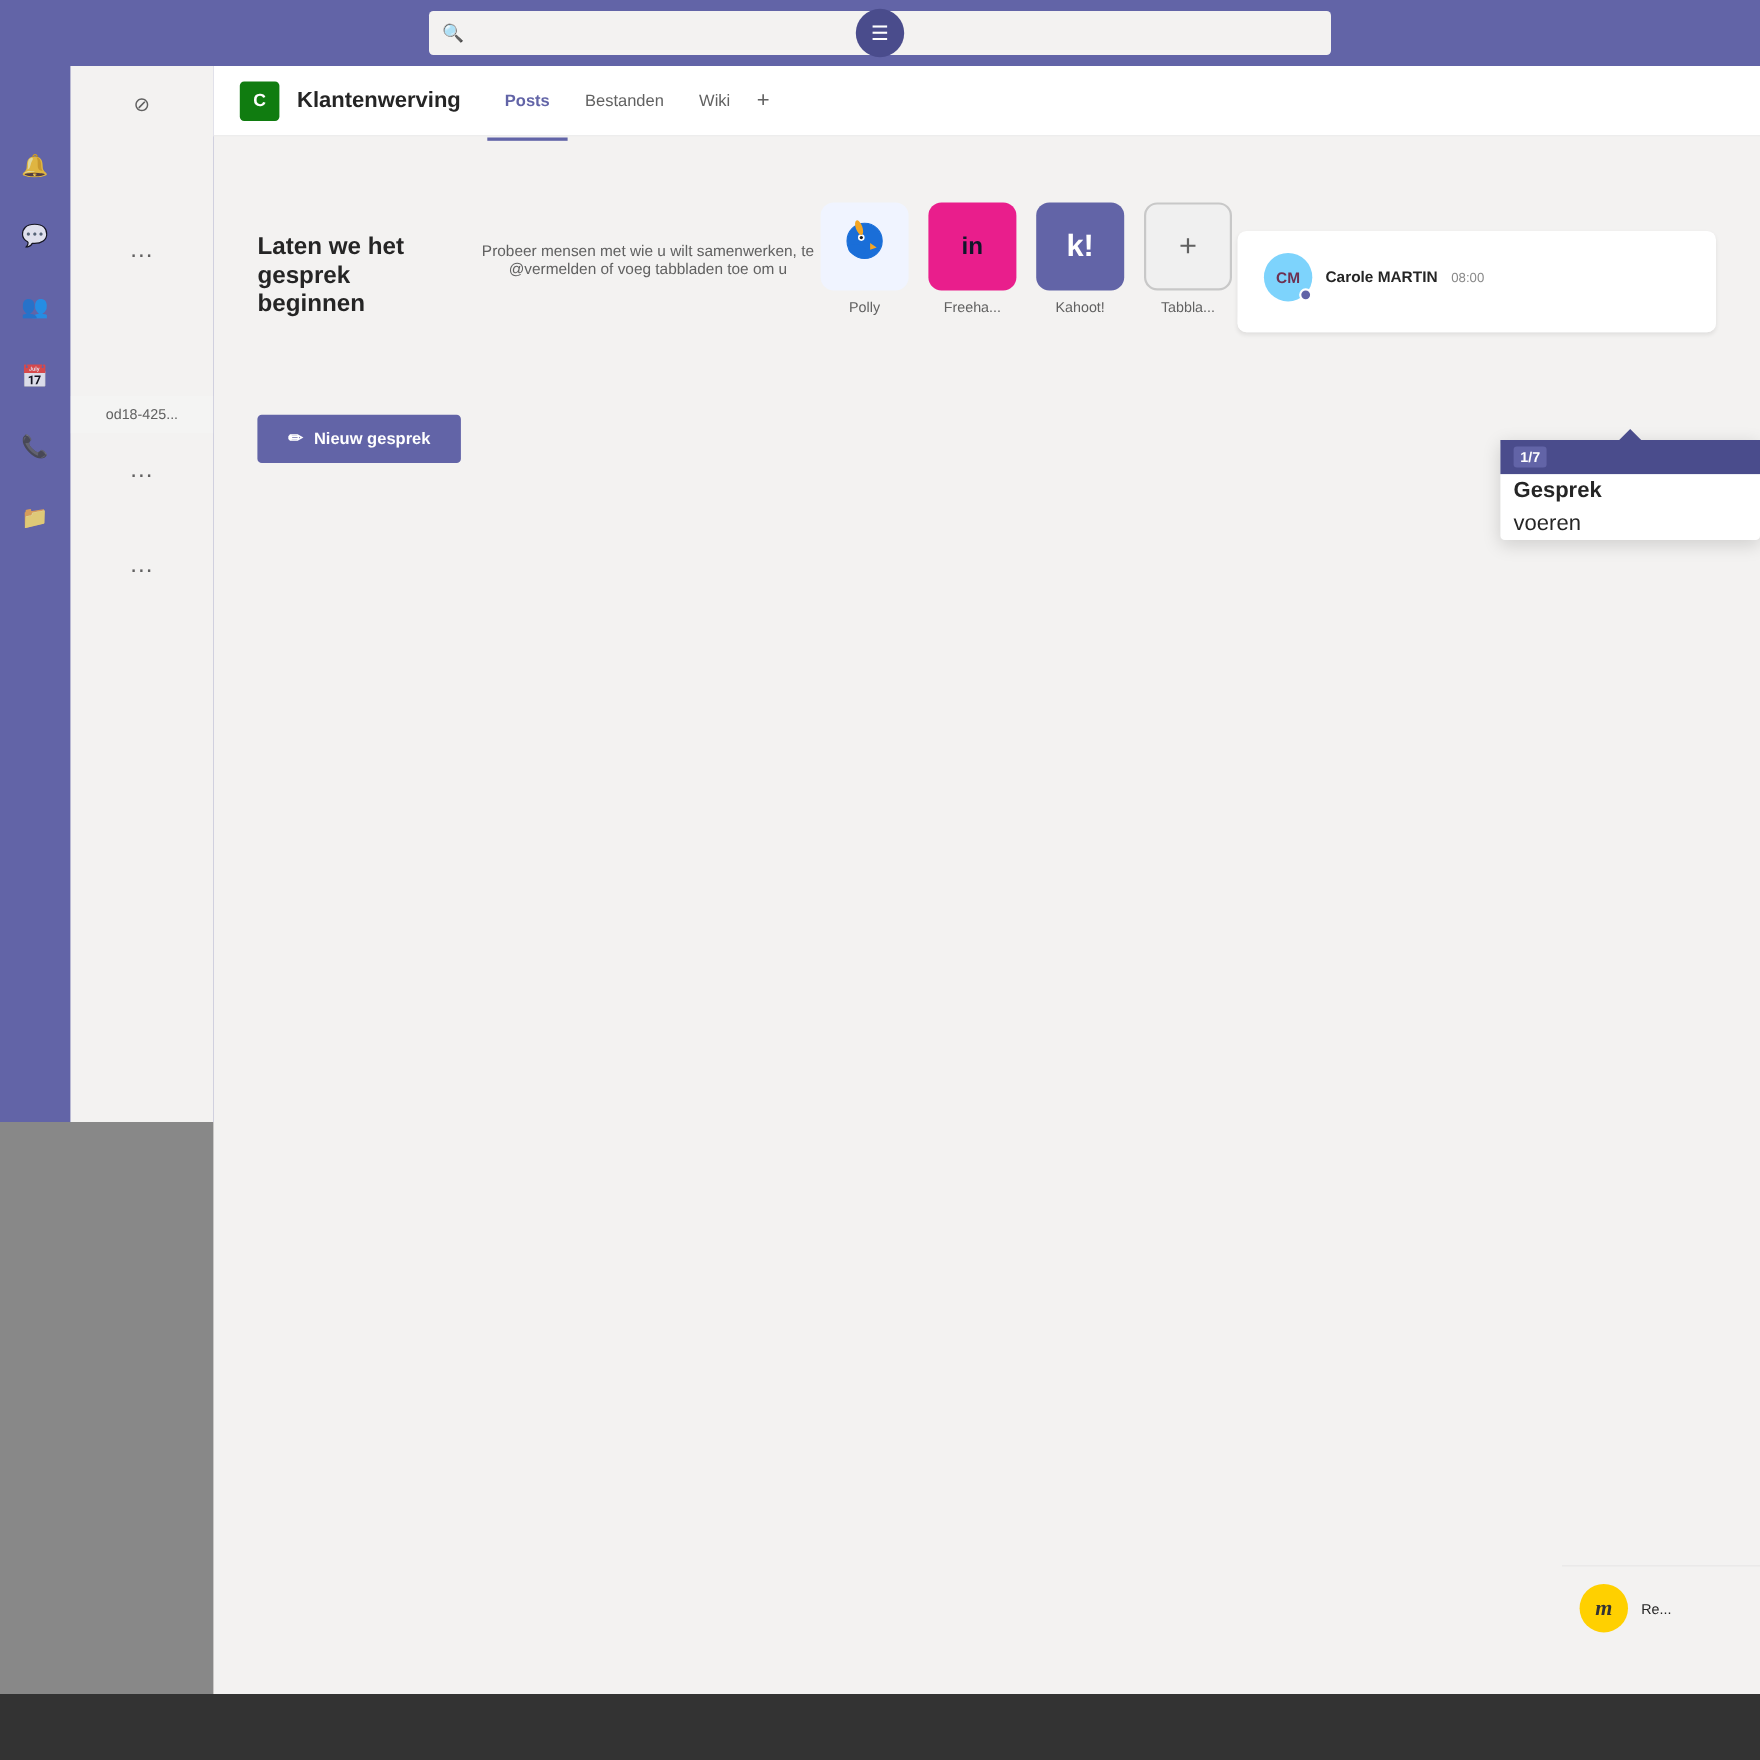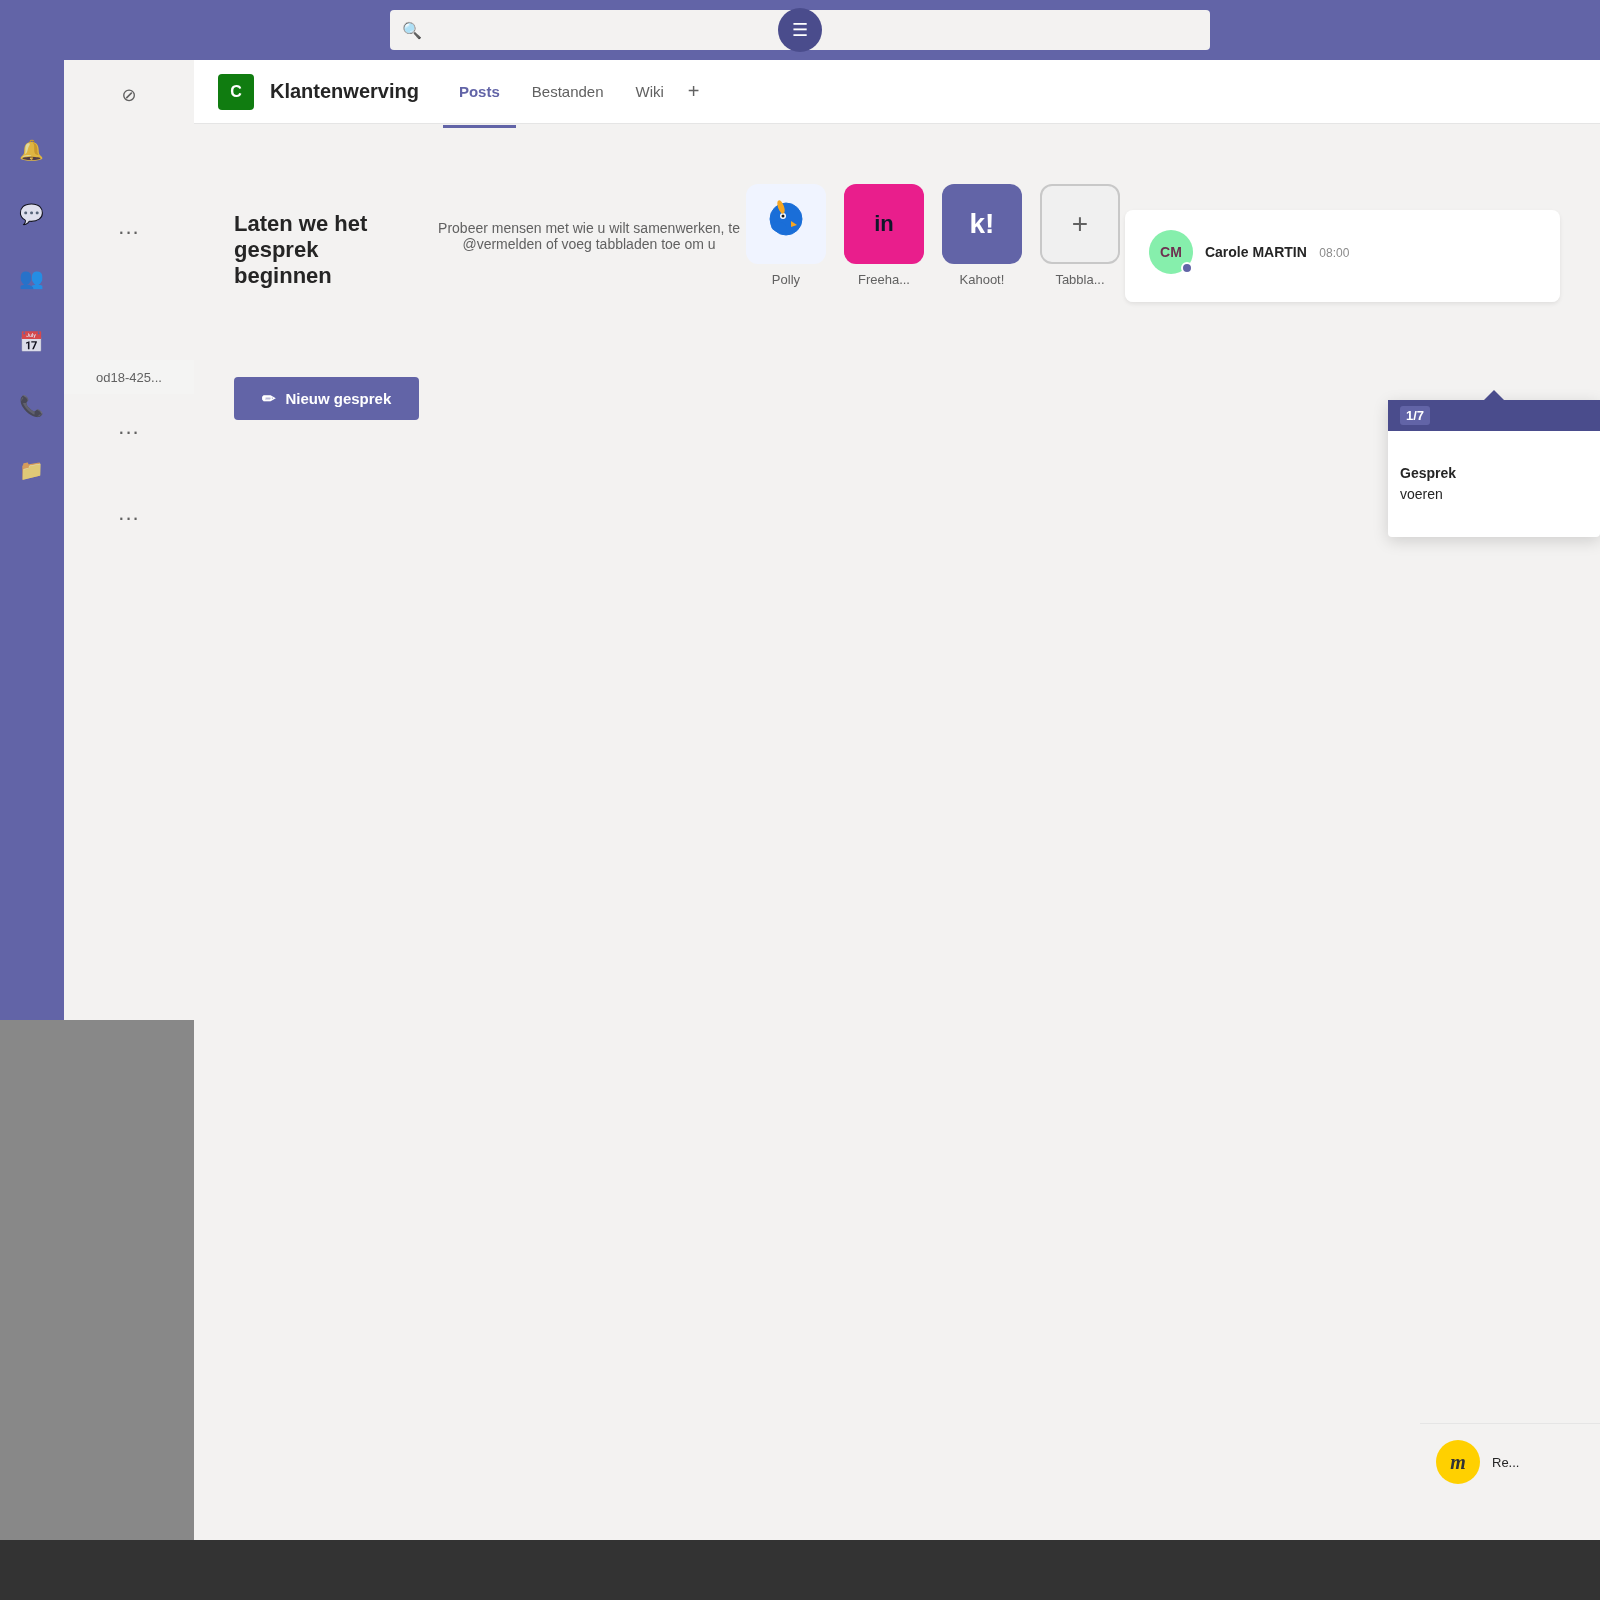--- a/index.html
+++ b/index.html
@@ -290,21 +290,21 @@
     .message-header {
       display: flex;
       align-items: center;
       gap: 12px;
       margin-bottom: 8px;
     }
 
     .avatar-cm {
       width: 44px;
       height: 44px;
-      background: #86efac;
+      background: #7dd3fc;
       border-radius: 50%;
       display: flex;
       align-items: center;
       justify-content: center;
       font-size: 14px;
       font-weight: 700;
       color: #6e3050;
       flex-shrink: 0;
       position: relative;
       text-align: right;
@@ -363,21 +363,21 @@
 
     .new-conv-icon {
       font-size: 16px;
     }
 
     
     .tooltip-popup {
       position: absolute;
       right: 0;
       top: 340px;
-      width: 212px;
+      width: 236px;
       background: white;
       box-shadow: 0 4px 16px rgba(0,0,0,0.15);
       border-radius: 4px;
       overflow: visible;
       z-index: 100;
     }
 
     .tooltip-header {
       background: #4a4c8c;
       color: white;
@@ -395,22 +395,22 @@
       border-left: 10px solid transparent;
       border-right: 10px solid transparent;
       border-bottom: 10px solid #4a4c8c;
       position: absolute;
       top: -10px;
       left: 50%;
       transform: translateX(-50%);
     }
 
     .tooltip-body {
-      padding: 32px 12px;
-      font-size: 14px;
+      padding: 0 12px;
+      font-size: 20px;
       color: #252525;
       line-height: 1.5;
     }
 
     .tooltip-counter {
       font-size: 13px;
       color: white;
       background: #6264a7;
       border-radius: 3px;
       padding: 2px 6px;

